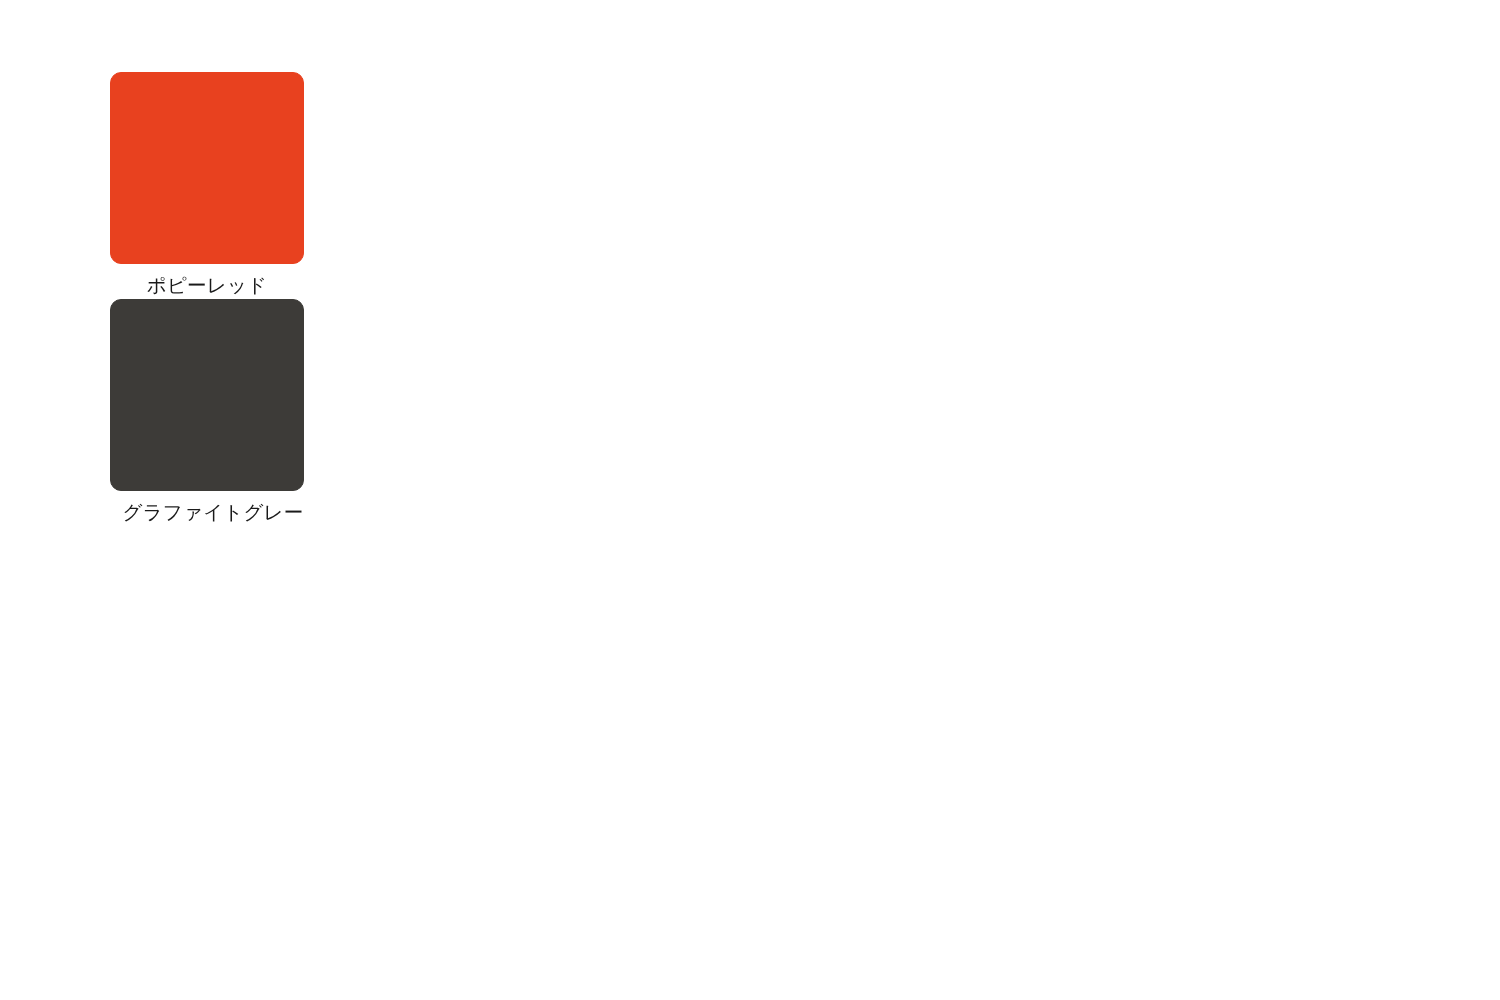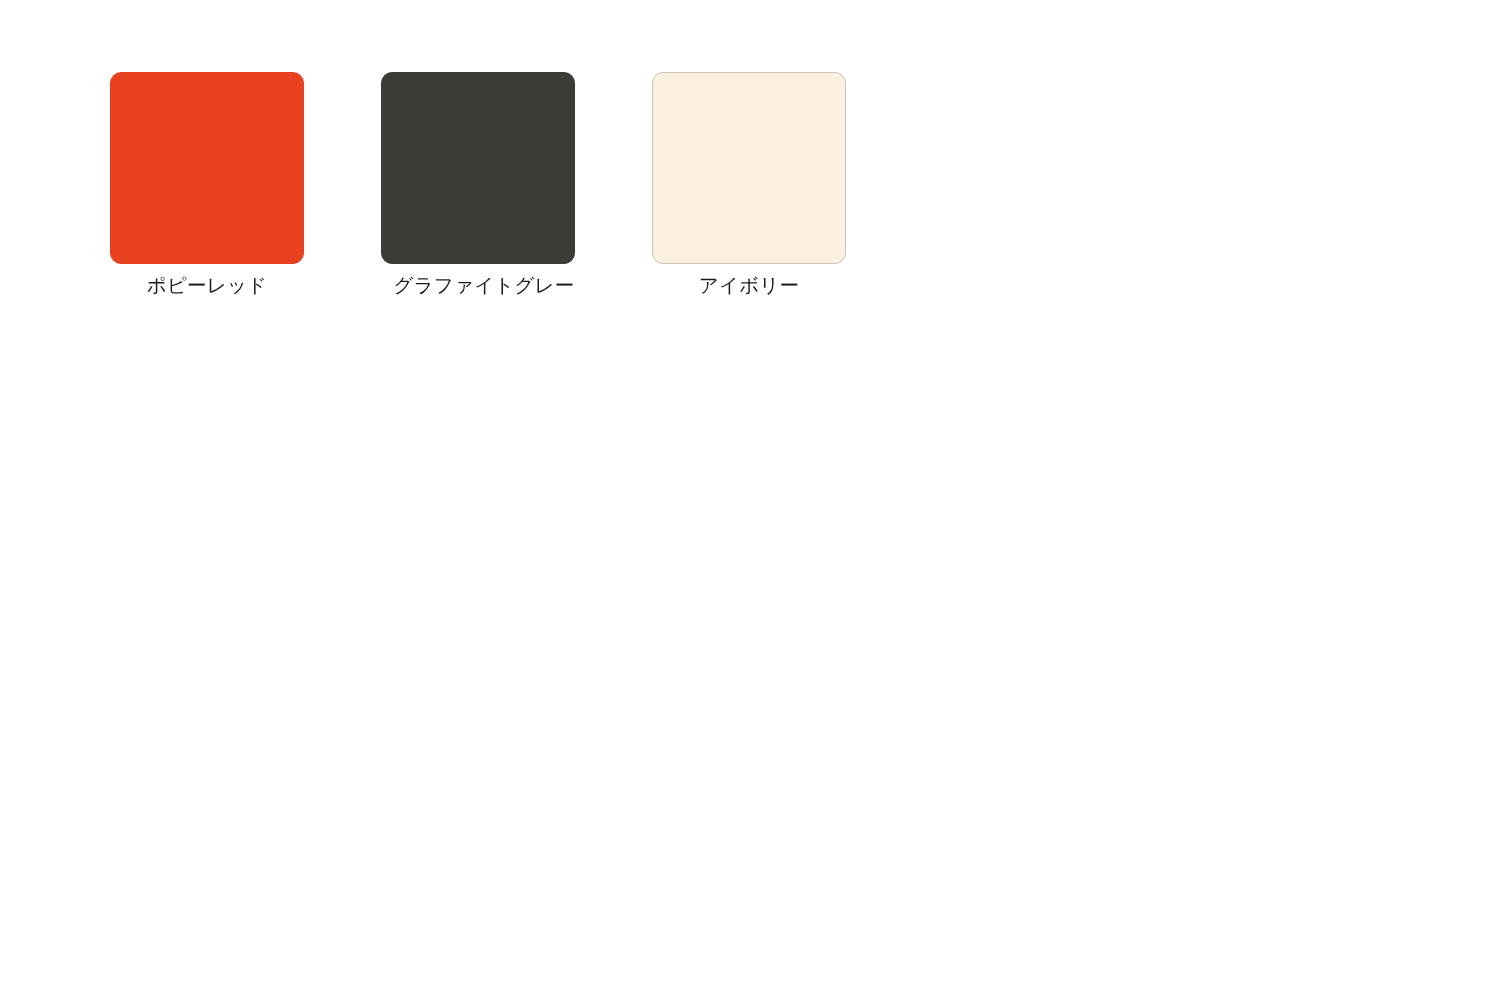--- a/index.html
+++ b/index.html
@@ -15,20 +15,21 @@
     overflow: hidden;
     font-family: "DejaVu Sans", "Liberation Sans", sans-serif;
     -webkit-font-smoothing: antialiased;
   }
 
   #swatch-palette {
     position: absolute;
     left: 110px;
     top: 72px;
     display: flex;
+    flex-direction: column;
     align-items: flex-start;
   }
 
   .swatch-item {
     width: 194px;
     margin-right: 77px;
     display: flex;
     flex-direction: column;
     align-items: center;
   }
@@ -63,18 +64,14 @@
     <div class="swatch-chip" style="background-color: rgb(232, 65, 31); border-color: rgb(232, 65, 31);"></div>
     <div class="swatch-label" style="color: rgb(26, 26, 26);">ポピーレッド</div>
   </div>
 
 
   <div class="swatch-item">
     <div class="swatch-chip" style="background-color: rgb(61, 59, 56); border-color: rgb(61, 59, 56);"></div>
     <div class="swatch-label" style="color: rgb(26, 26, 26); margin-left: 12px;">グラファイトグレー</div>
   </div>
 
-  <div class="swatch-item">
-    <div class="swatch-chip" style="background-color: rgb(251, 240, 223); border-color: rgb(201, 195, 186);"></div>
-    <div class="swatch-label" style="color: rgb(26, 26, 26);">アイボリー</div>
-  </div>
 
 </div>
 
 </body></html>

